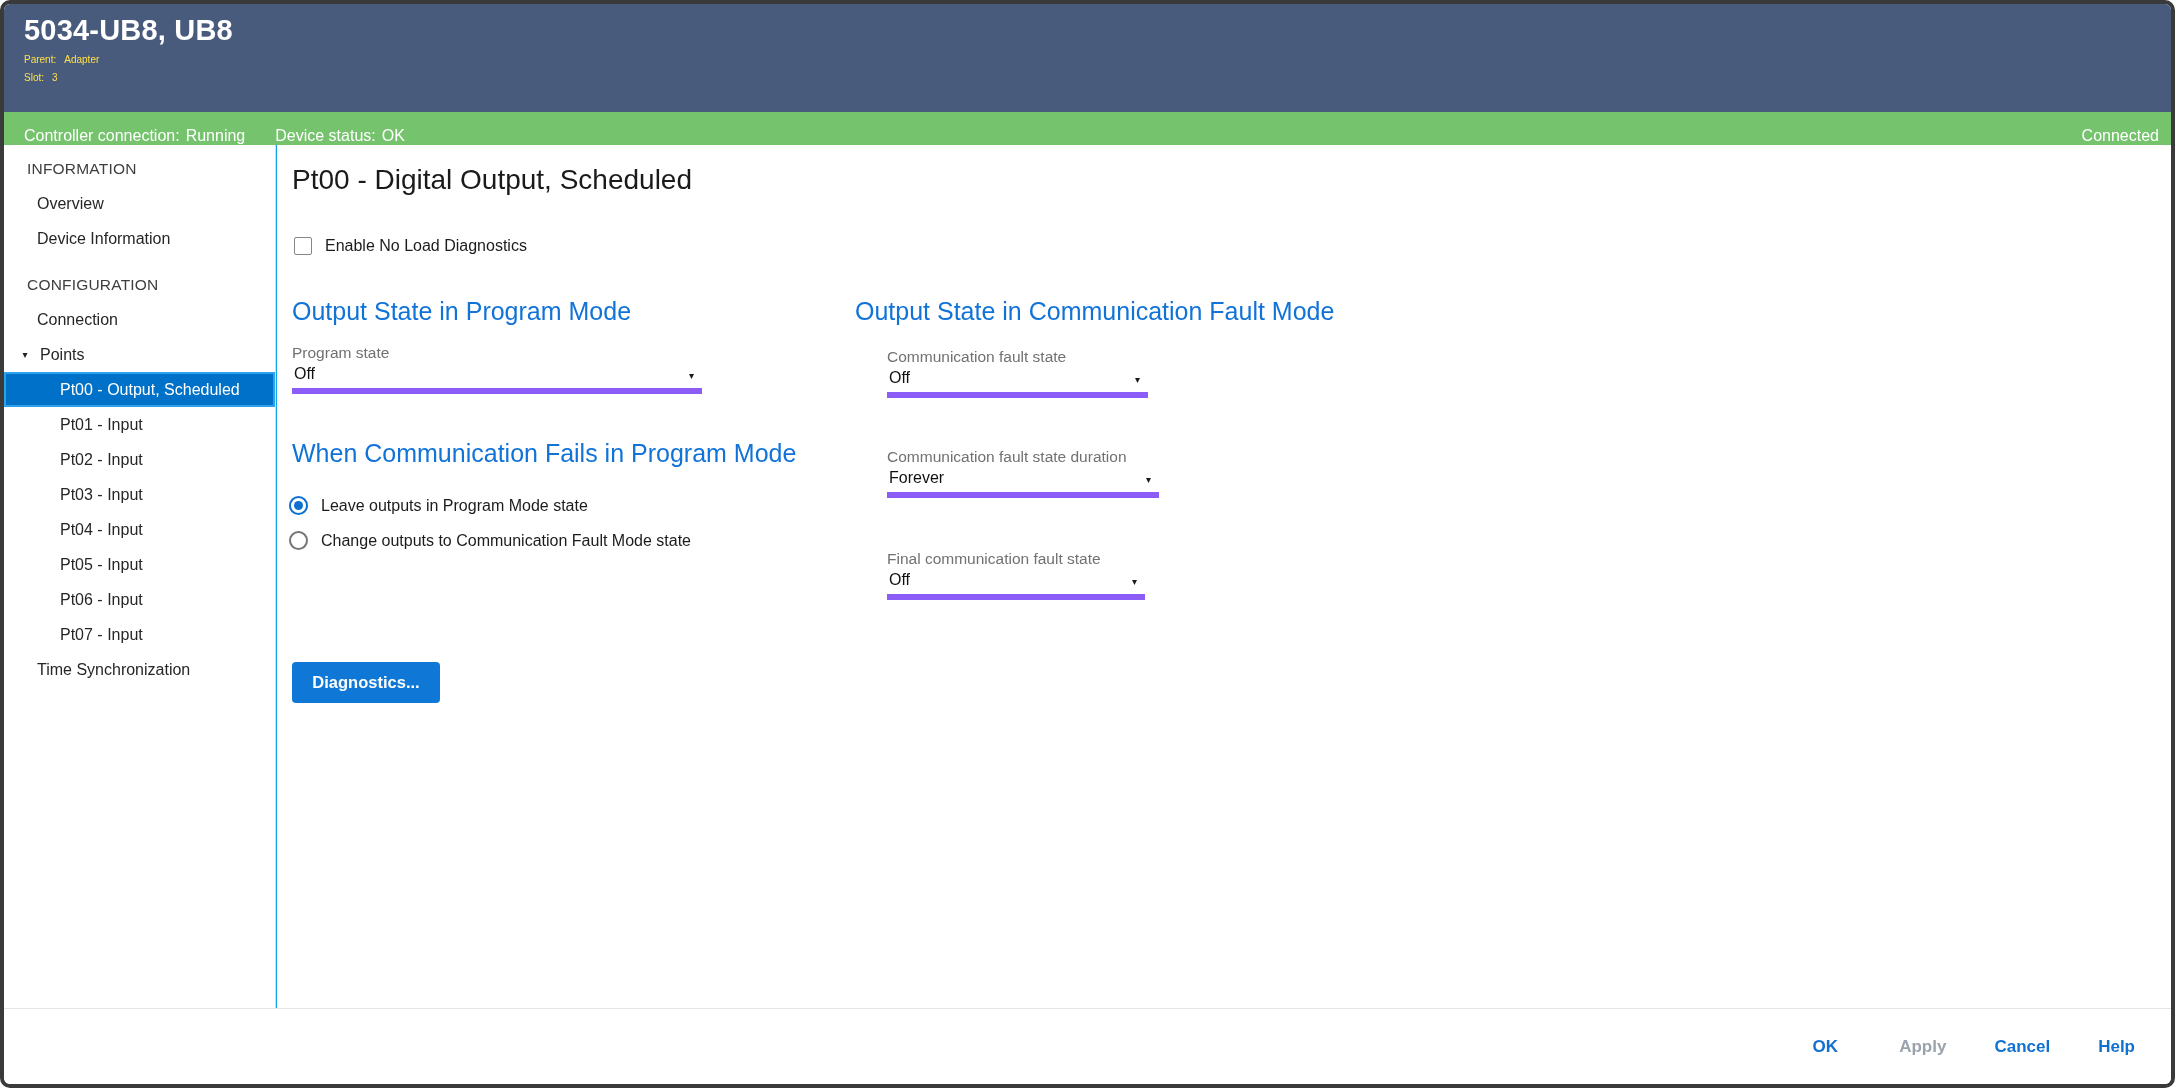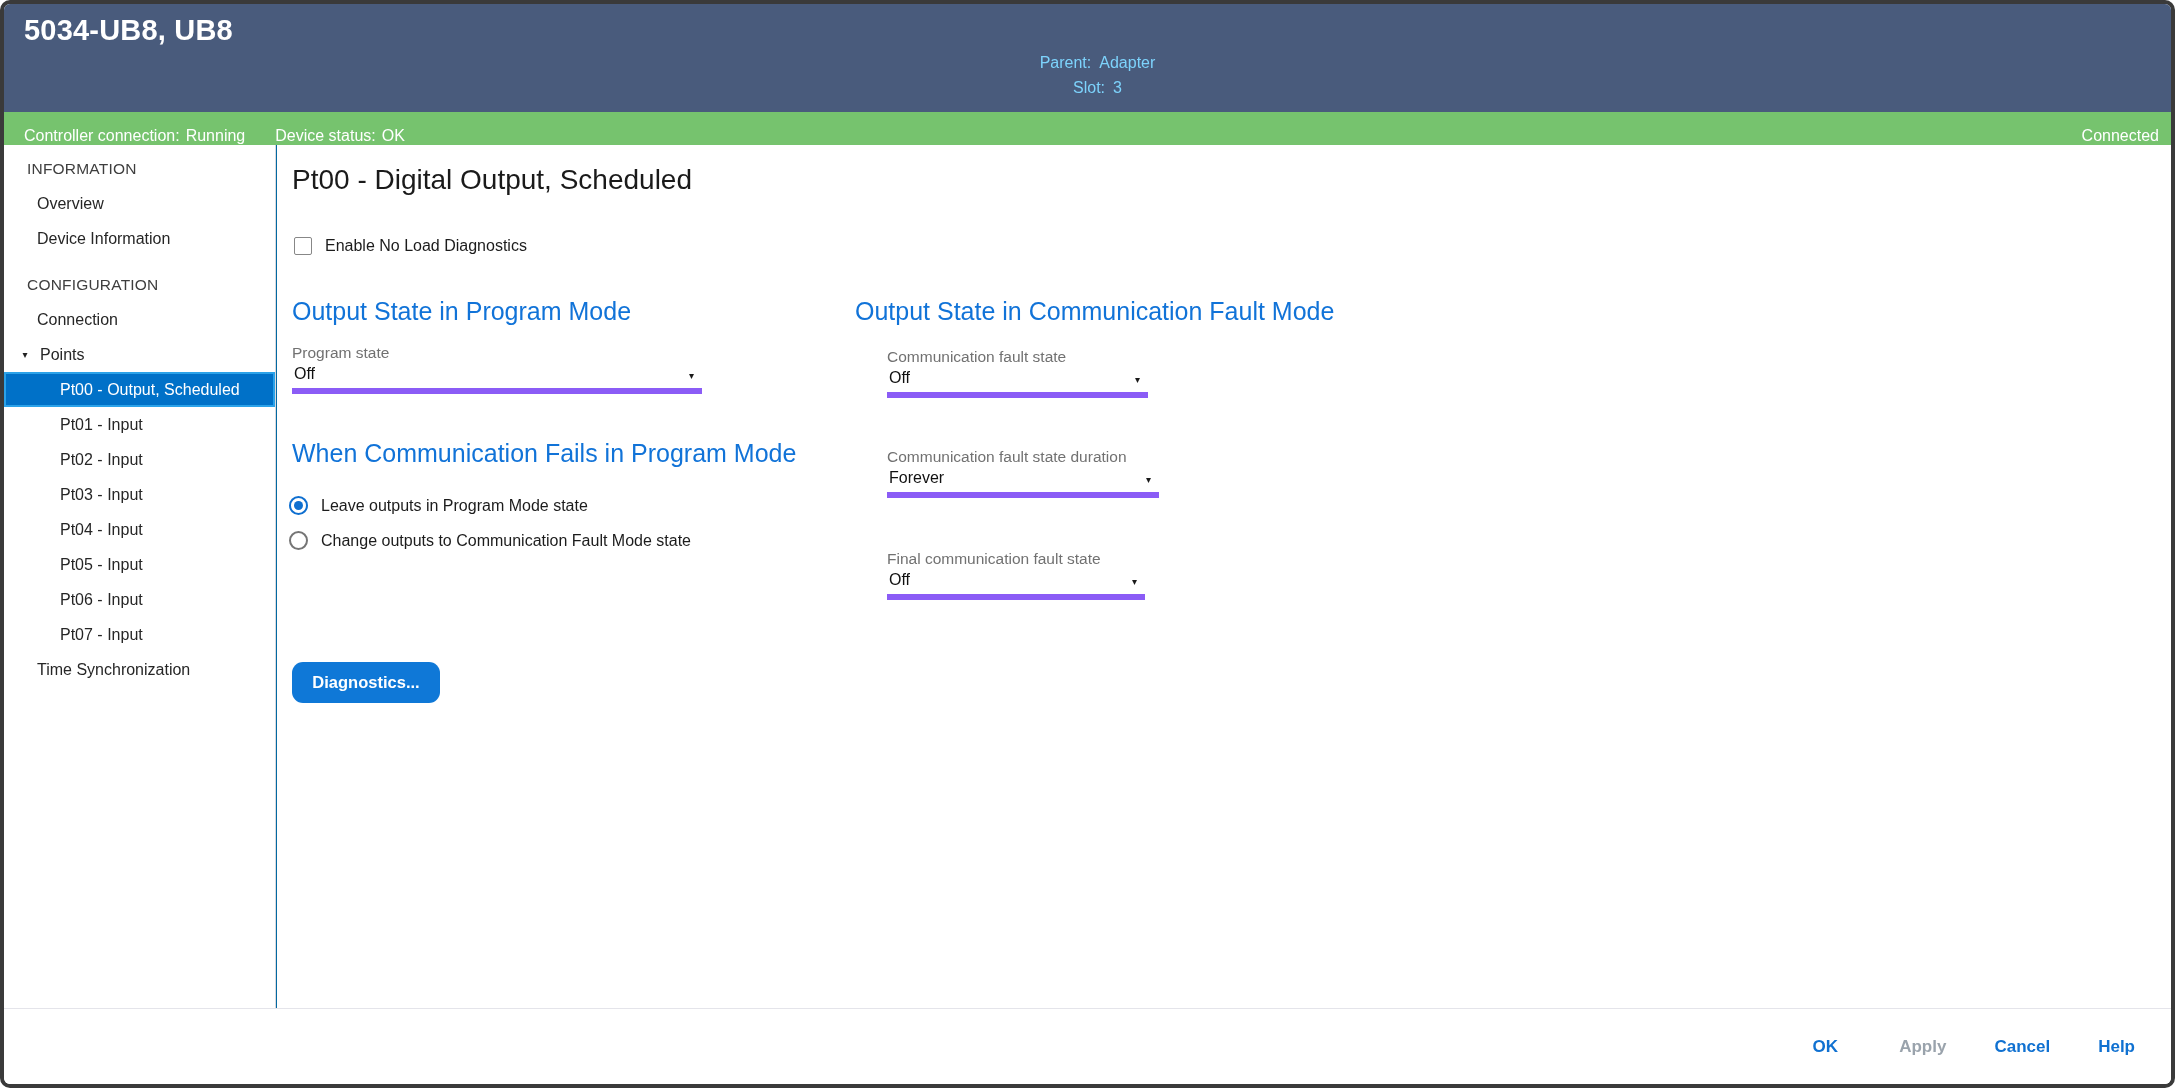--- a/index.html
+++ b/index.html
@@ -11,35 +11,35 @@
     border:4px solid #3a3a3a; border-radius:10px;
     background:#ffffff; overflow:hidden;
   }
 
   
   .hdr {
     position:absolute; top:0; left:0; right:0; height:108px;
     background:#495b7c; color:#ffffff; padding:10px 0 0 20px;
   }
   .hdr-title { font-size:29px; font-weight:bold; letter-spacing:0.2px; }
-  .hdr-meta { font-size:16px; margin-top:7px; color:#7dd3fc;text-align:center; }
+  .hdr-meta { font-size:10px; margin-top:7px; color:#fde047; }
   .hdr-meta .lbl { margin-right:8px; }
 
   
   .statusbar {
     position:absolute; top:108px; left:0; right:0; height:33px;
     background:#76c36e; color:#ffffff; font-size:16px;
     display:flex; align-items:flex-end; padding:0 12px 0 20px;
   }
   .statusbar .pair { margin-right:30px; }
   .statusbar .pair .lbl { margin-right:6px; }
   .statusbar .connected { margin-left:auto; }
 
   
-  .bodyarea { position:absolute; top:141px; left:0; right:0; bottom:76px; background:#0369a1;padding-left:33px; }
+  .bodyarea { position:absolute; top:141px; left:0; right:0; bottom:76px; background:#0ea5e9;padding-left:33px; }
 
   
   .sidebar {
     position:absolute; left:0; top:0; bottom:0; width:272px;
     border-right:1px solid #d9d9de; padding-top:6px; background:#fff;
   }
   .nav-section {
     height:35px; display:flex; align-items:center; padding-left:23px;
     font-size:15.5px; color:#3e3e3e; letter-spacing:0.2px;
   }
@@ -105,21 +105,21 @@
     width:19px; height:19px; border-radius:50%; margin-right:13px;
     display:flex; align-items:center; justify-content:center; flex:0 0 auto;
   }
   .radio.sel { border:2px solid #0e6fd0; }
   .radio.sel .dot { width:9px; height:9px; border-radius:50%; background:#0e6fd0; }
   .radio.unsel { border:2px solid #757575; }
 
   .diag-btn {
     position:absolute; left:15px; top:517px; width:148px; height:41px;
     background:#0f78d7; color:#fff; font-size:16.5px; font-weight:bold;
-    border:none; border-radius:11px; cursor:pointer;
+    border:none; border-radius:4px; cursor:pointer;
     font-family:"Liberation Sans", sans-serif;
   }
 
   
   .footer {
     position:absolute; left:0; right:0; bottom:0; height:76px;
     background:#fff; border-top:1px solid #e4e4ea;
     display:flex; align-items:center; justify-content:flex-end;
     padding-right:30px; gap:36px;
   }

